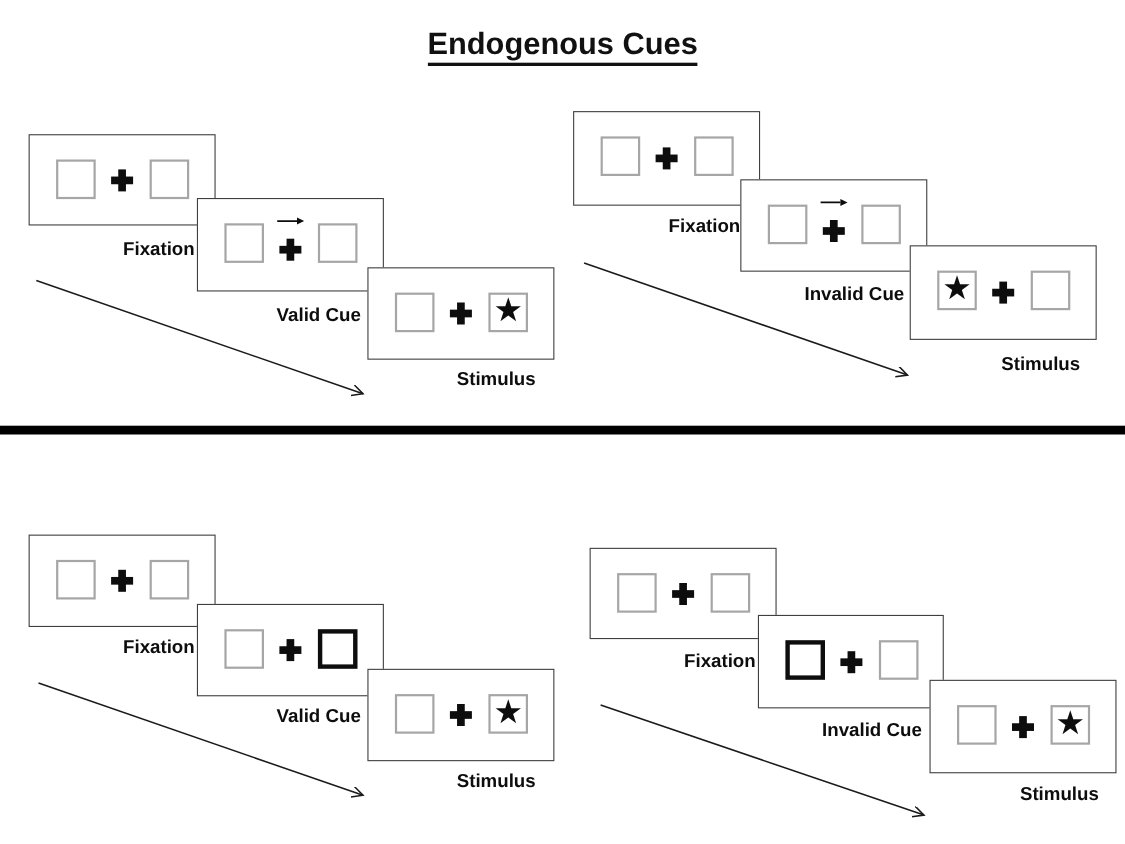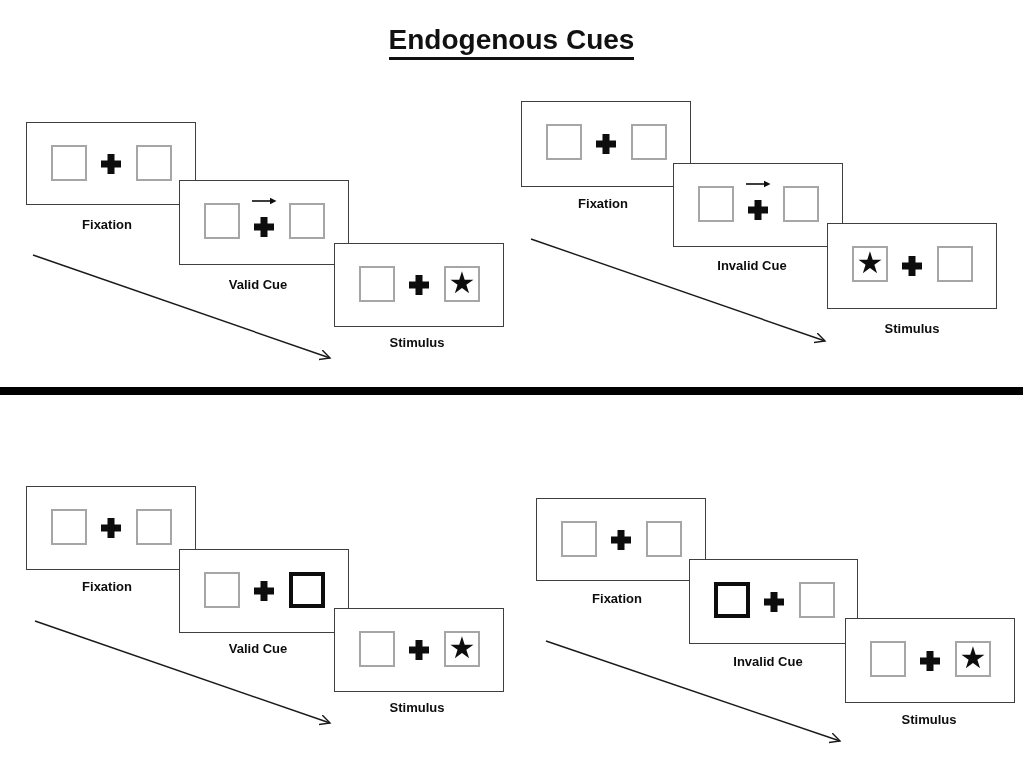--- a/index.html
+++ b/index.html
@@ -17,21 +17,21 @@
   .sq.thick{border:4px solid #0d0d0d;}
   .plus{position:absolute;left:50%;top:50%;width:20px;height:20px;transform:translate(-50%,-50%);}
   .plus::before{content:"";position:absolute;left:50%;top:0;width:7px;height:20px;background:#0d0d0d;
       transform:translateX(-50%);}
   .plus::after{content:"";position:absolute;top:50%;left:0;height:7px;width:20px;background:#0d0d0d;
       transform:translateY(-50%);}
   .card.cued .plus{top:56%;}
   .cue-arrow{position:absolute;left:50%;top:15px;transform:translateX(-50%);}
   .star{font-family:"DejaVu Sans",sans-serif;font-size:30px;line-height:1;color:#0d0d0d;
       transform:translateY(-1px);}
-  .steplabel{position:absolute;width:140px;text-align:center;font-weight:bold;font-size:13px;
+  .steplabel{position:absolute;width:140px;text-align:right;font-weight:bold;font-size:17px;
       color:#0d0d0d;z-index:3;}
   #arrow-layer{position:absolute;left:0;top:0;z-index:1;pointer-events:none;}
 </style>
 </head>
 <body>
 
 <div id="stage">
 
   <svg id="arrow-layer" width="1023" height="767">
     <defs>

